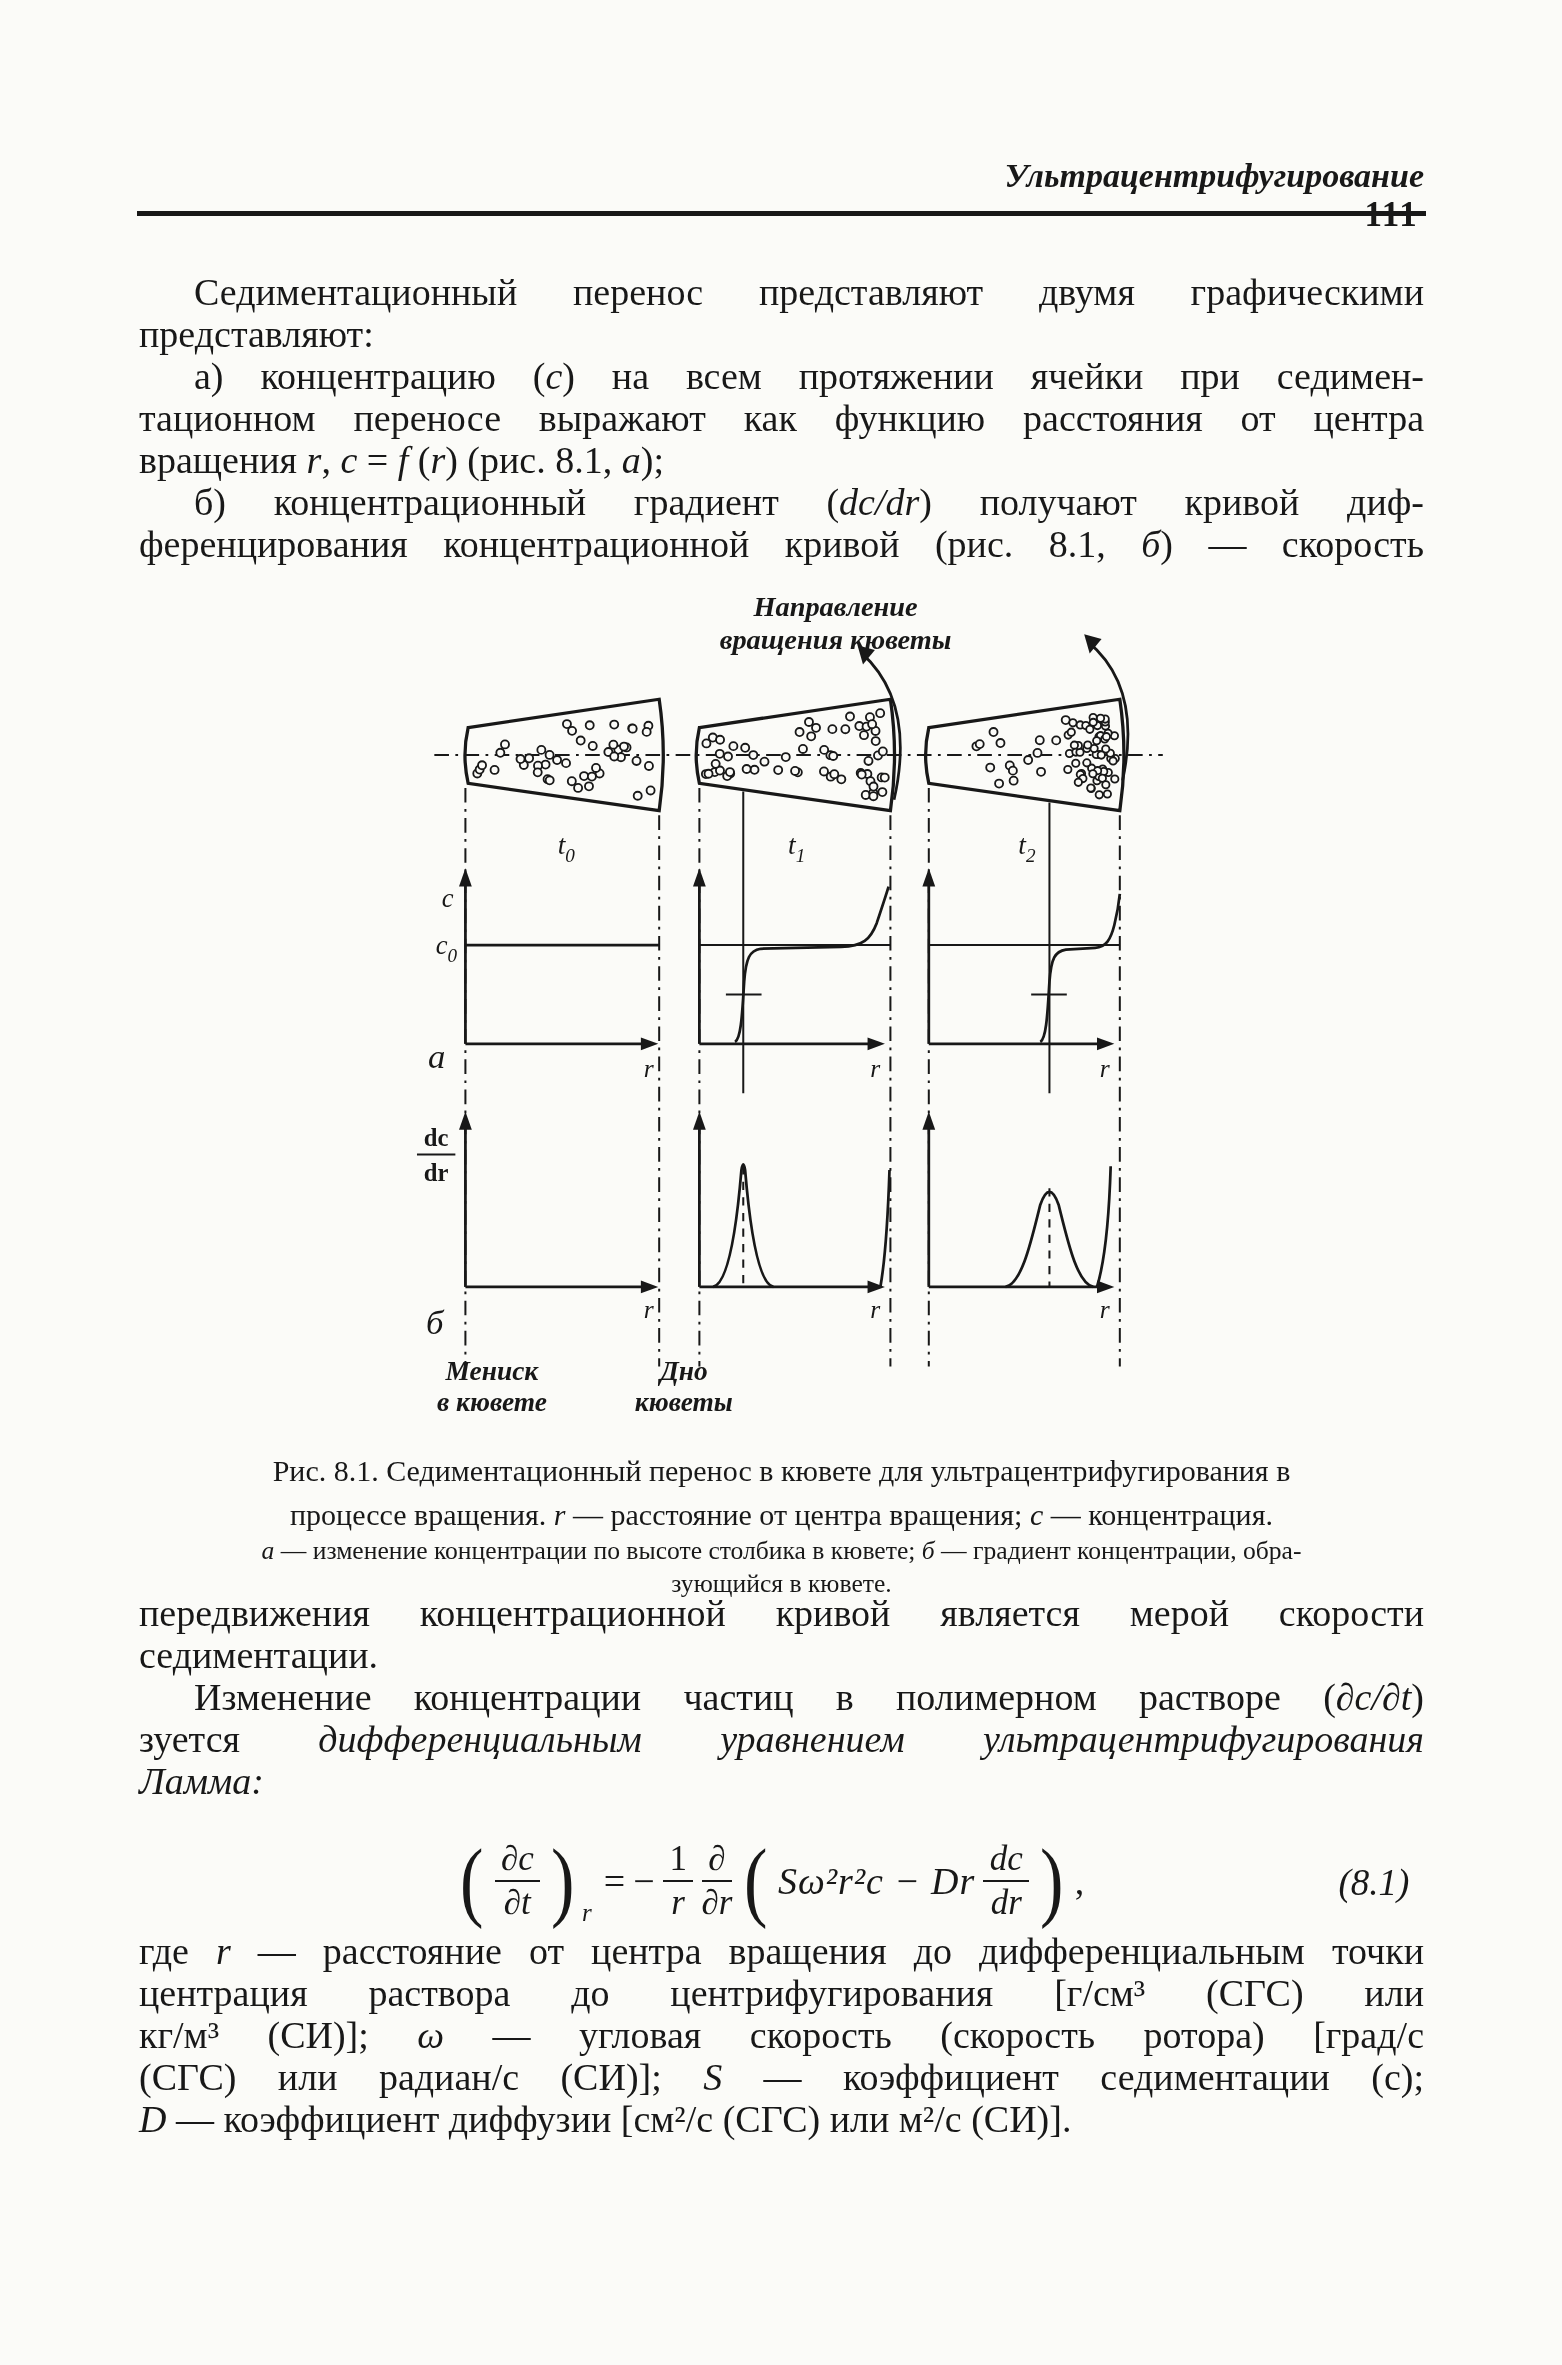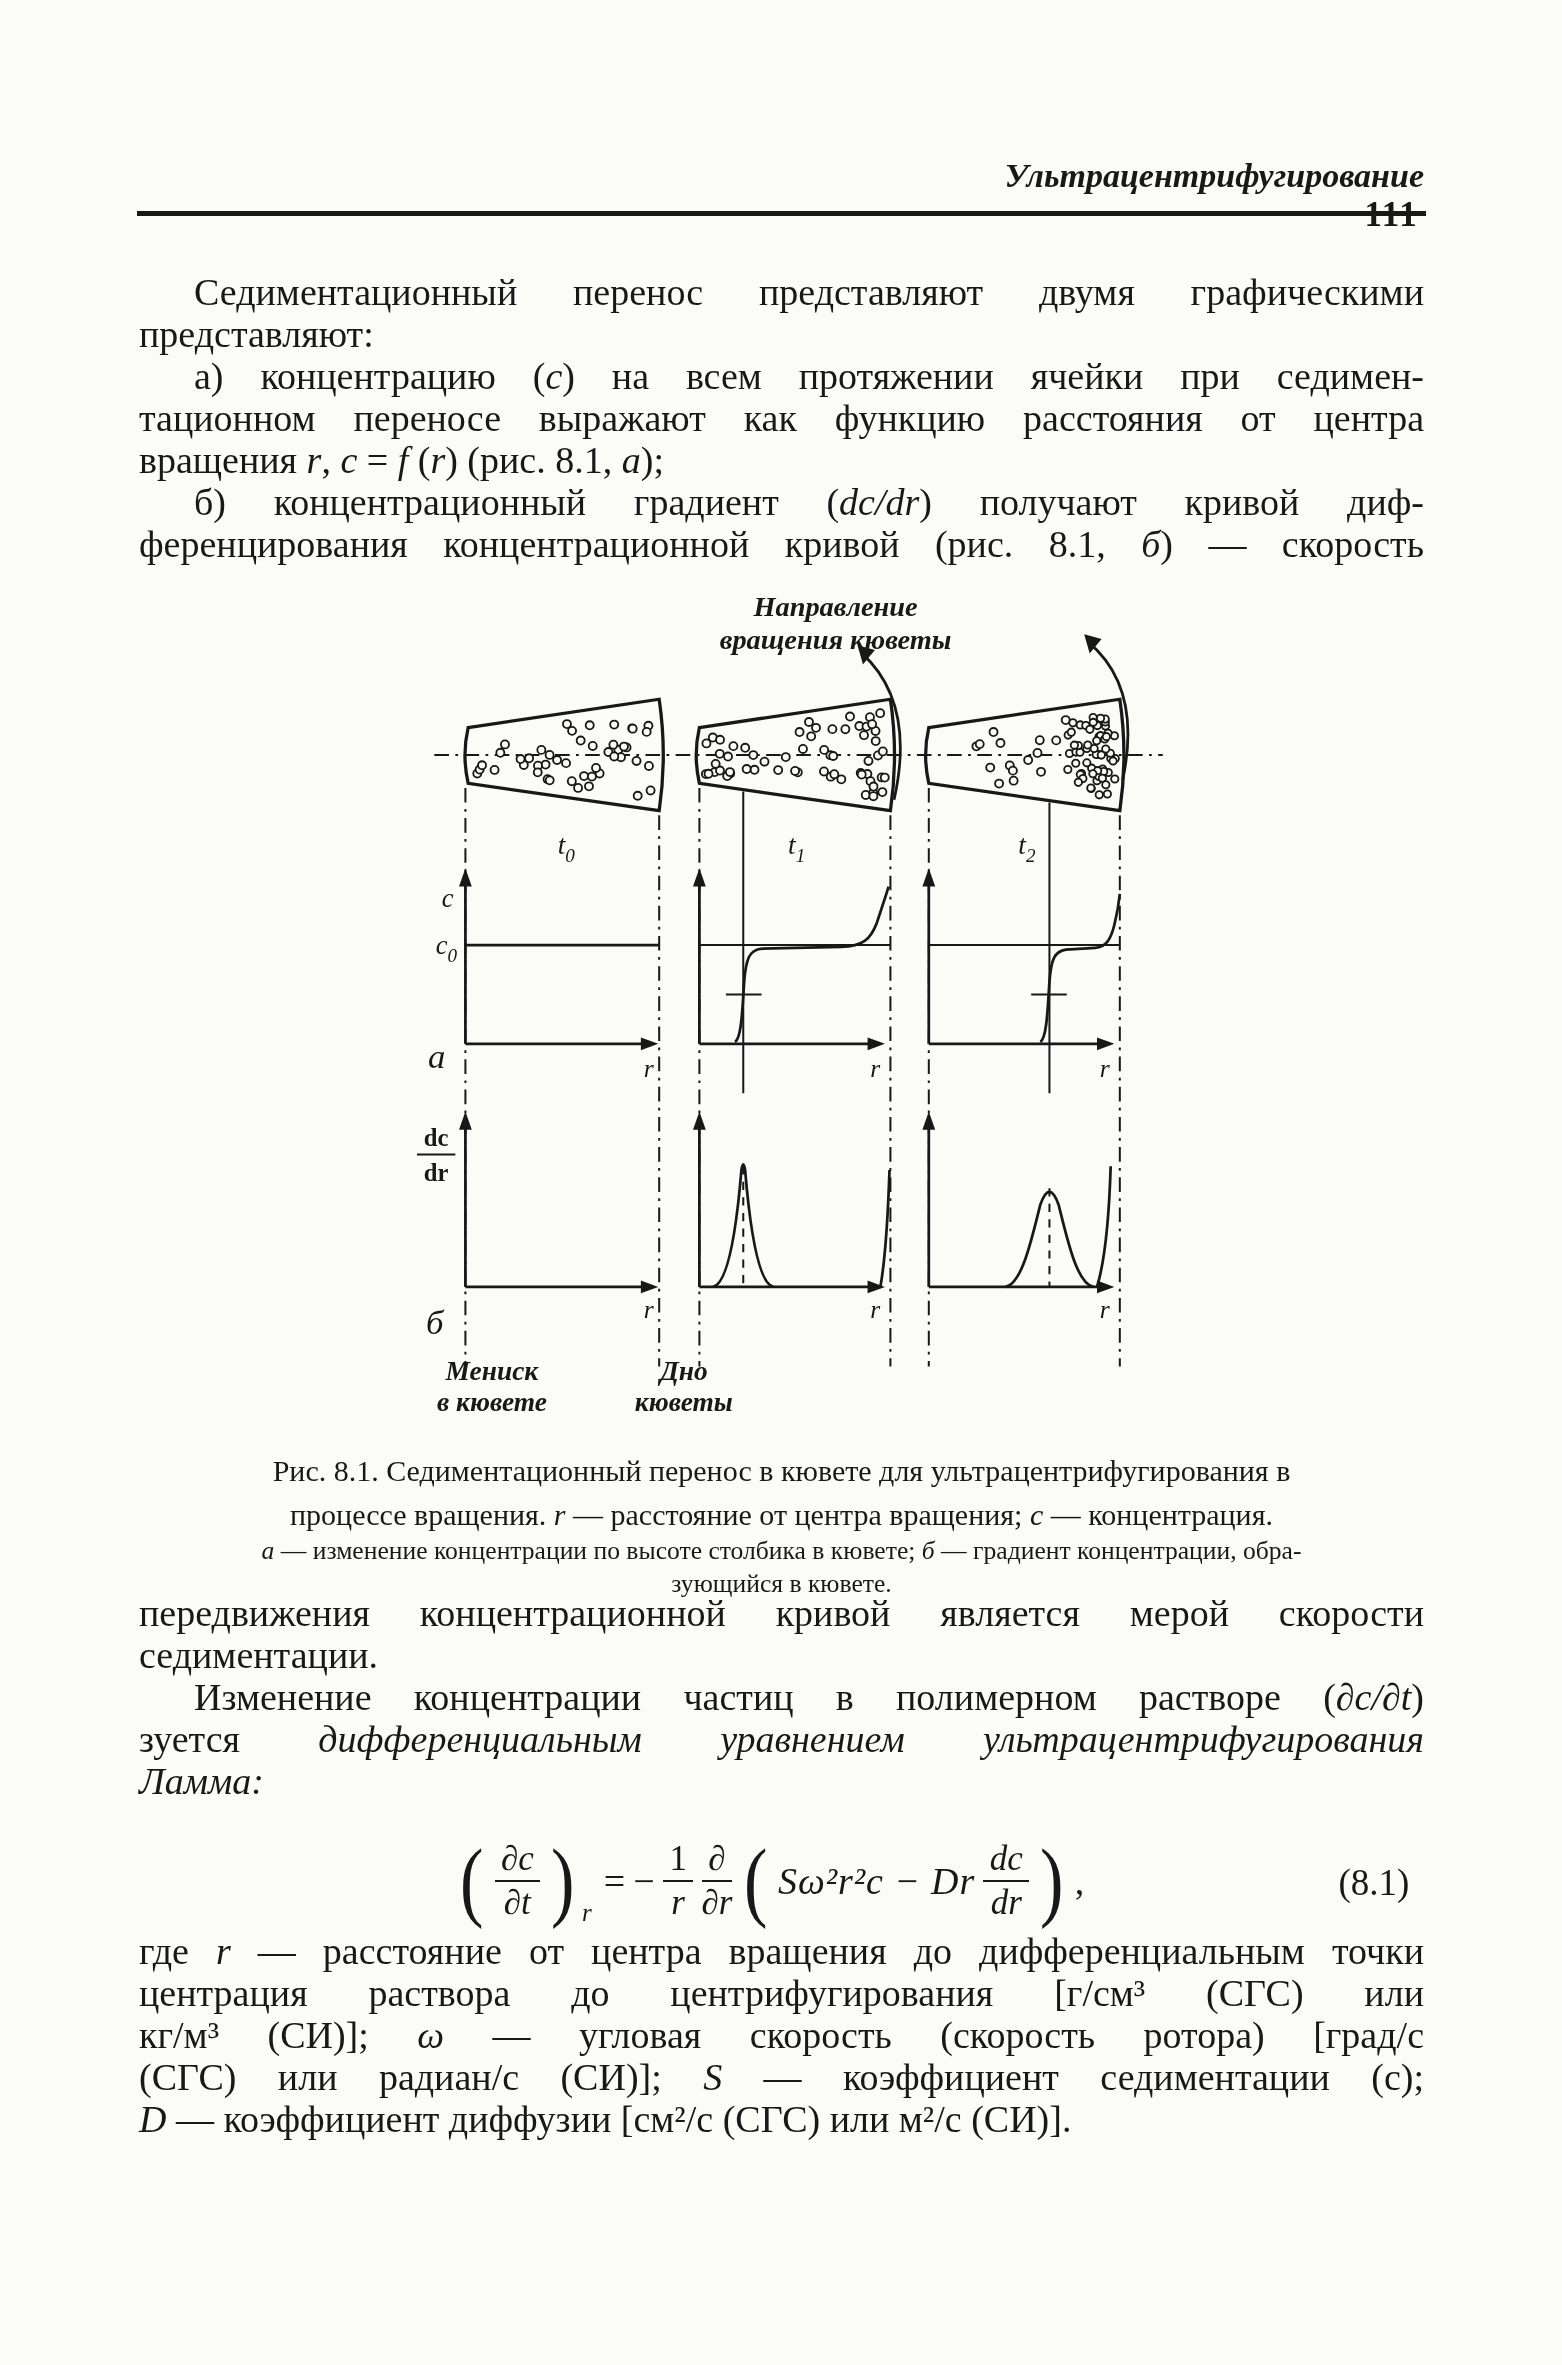--- a/index.html
+++ b/index.html
@@ -50,21 +50,21 @@
   
   #eqwrap{position:absolute;top:1830px;left:139px;width:1285px;height:102px;}
   .eqmain{position:absolute;left:318px;top:0;height:102px;display:flex;align-items:center;gap:8.2px;font-size:38px;}
   .bigp{font-size:88px;line-height:0;display:inline-block;transform:scaleX(.8);font-weight:400;}
   .frac{display:inline-flex;flex-direction:column;align-items:center;font-size:35px;line-height:1.08;}
   .frac .num{border-bottom:2.7px solid #181818;padding:0 6.4px 1.8px;}
   .frac .den{padding-top:1.8px;}
   .parsub{align-self:flex-end;font-size:25px;transform:translate(-3.7px,-5.5px);}
   .op{font-size:38px;}
   .inner{font-size:38px;letter-spacing:0.9px;}
-  .eqnum{position:absolute;right:14.6px;top:31px;font-size:37px;}
+  .eqnum{position:absolute;right:14.6px;top:31px;font-size:37px;font-style:italic;}
 </style>
 </head>
 <body>
 
 <div class="hdr">
   <div class="htitle">Ультрацентрифугирование</div>
   <div class="hnum">111</div>
 </div>
 <div class="rule"></div>
 

